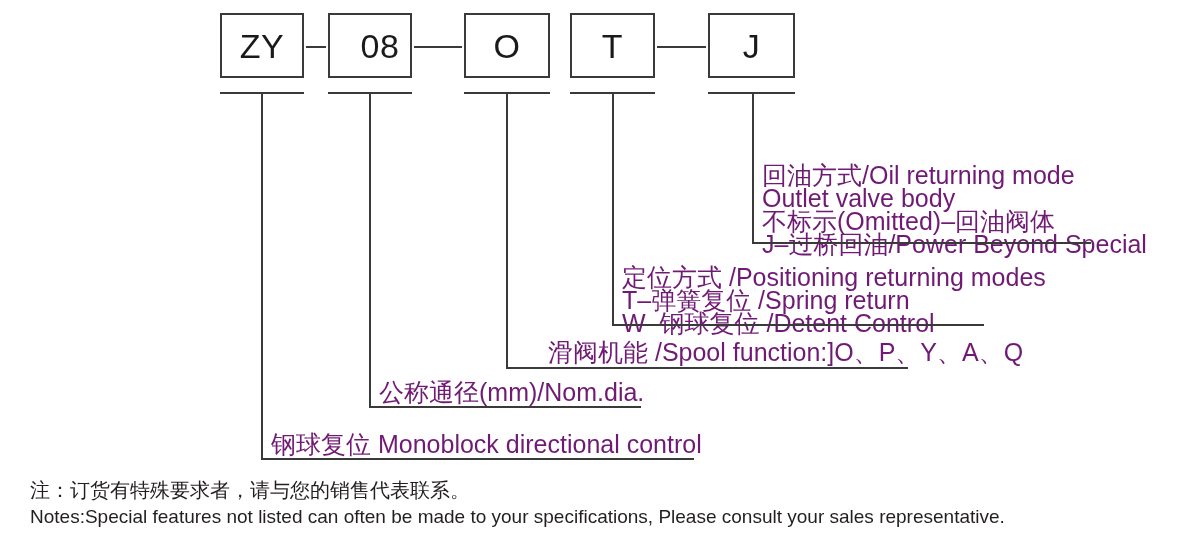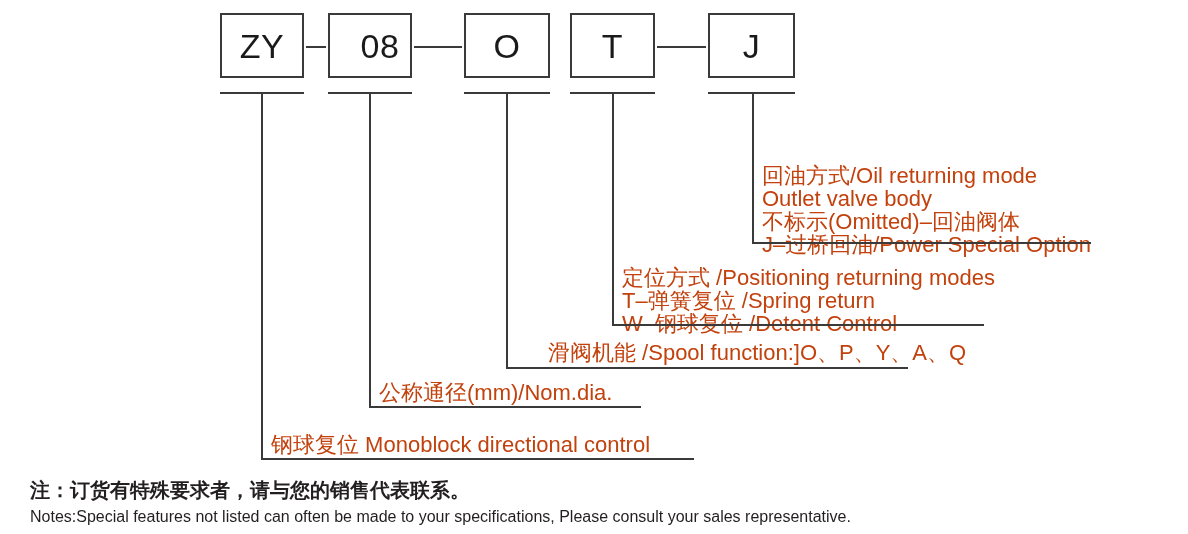--- a/index.html
+++ b/index.html
@@ -58,44 +58,44 @@
   .annot {
     position: absolute;
   }
   .annot-underline {
     position: absolute;
     height: 0;
     border-top: 2px solid #3a3a3a;
   }
   .annot-text {
     position: absolute;
-    font-size: 22px;
+    font-size: 25px;
     line-height: 23px;
-    color: #c2410c;
+    color: #701a75;
     white-space: nowrap;
   }
   .annot-text div { white-space: nowrap; }
 
   
   .footer {
     position: absolute;
     left: 30px;
     white-space: nowrap;
     color: #231f20;
   }
   .footer-cn {
     top: 478px;
     font-size: 20px;
     line-height: 24px;
-    font-weight: 700;
+    font-weight: 400;
     text-align: center;
   }
   .footer-en {
     top: 505px;
-    font-size: 16px;
+    font-size: 19px;
     line-height: 23px;
   }
 </style>
 </head>
 <body>
 
 <div id="page">
 
   <div class="code-box" style="left:220px; top:13px; width:84px; height:65px;">
     <span>ZY</span>
@@ -131,21 +131,21 @@
   <div class="leader" style="left:369px; top:92px; height:314px;"></div>
   <div class="leader" style="left:506px; top:92px; height:275px;"></div>
   <div class="leader" style="left:612px; top:92px; height:232px;"></div>
   <div class="leader" style="left:752px; top:92px; height:150px;"></div>
 
   <div class="annot">
     <div class="annot-text" style="left:762px; top:164px;">
       <div>回油方式/Oil returning mode</div>
       <div>Outlet valve body</div>
       <div> 不标示(Omitted)–回油阀体</div>
-      <div>J–过桥回油/Power Special Option</div>
+      <div>J–过桥回油/Power Beyond Special</div>
     </div>
     <div class="annot-underline" style="left:752px; top:242px; width:339px;"></div>
   </div>
 
   <div class="annot">
     <div class="annot-text" style="left:622px; top:266px;">
       <div>定位方式 /Positioning returning modes</div>
       <div>T–弹簧复位 /Spring return</div>
       <div>W–钢球复位 /Detent Control</div>
     </div>

